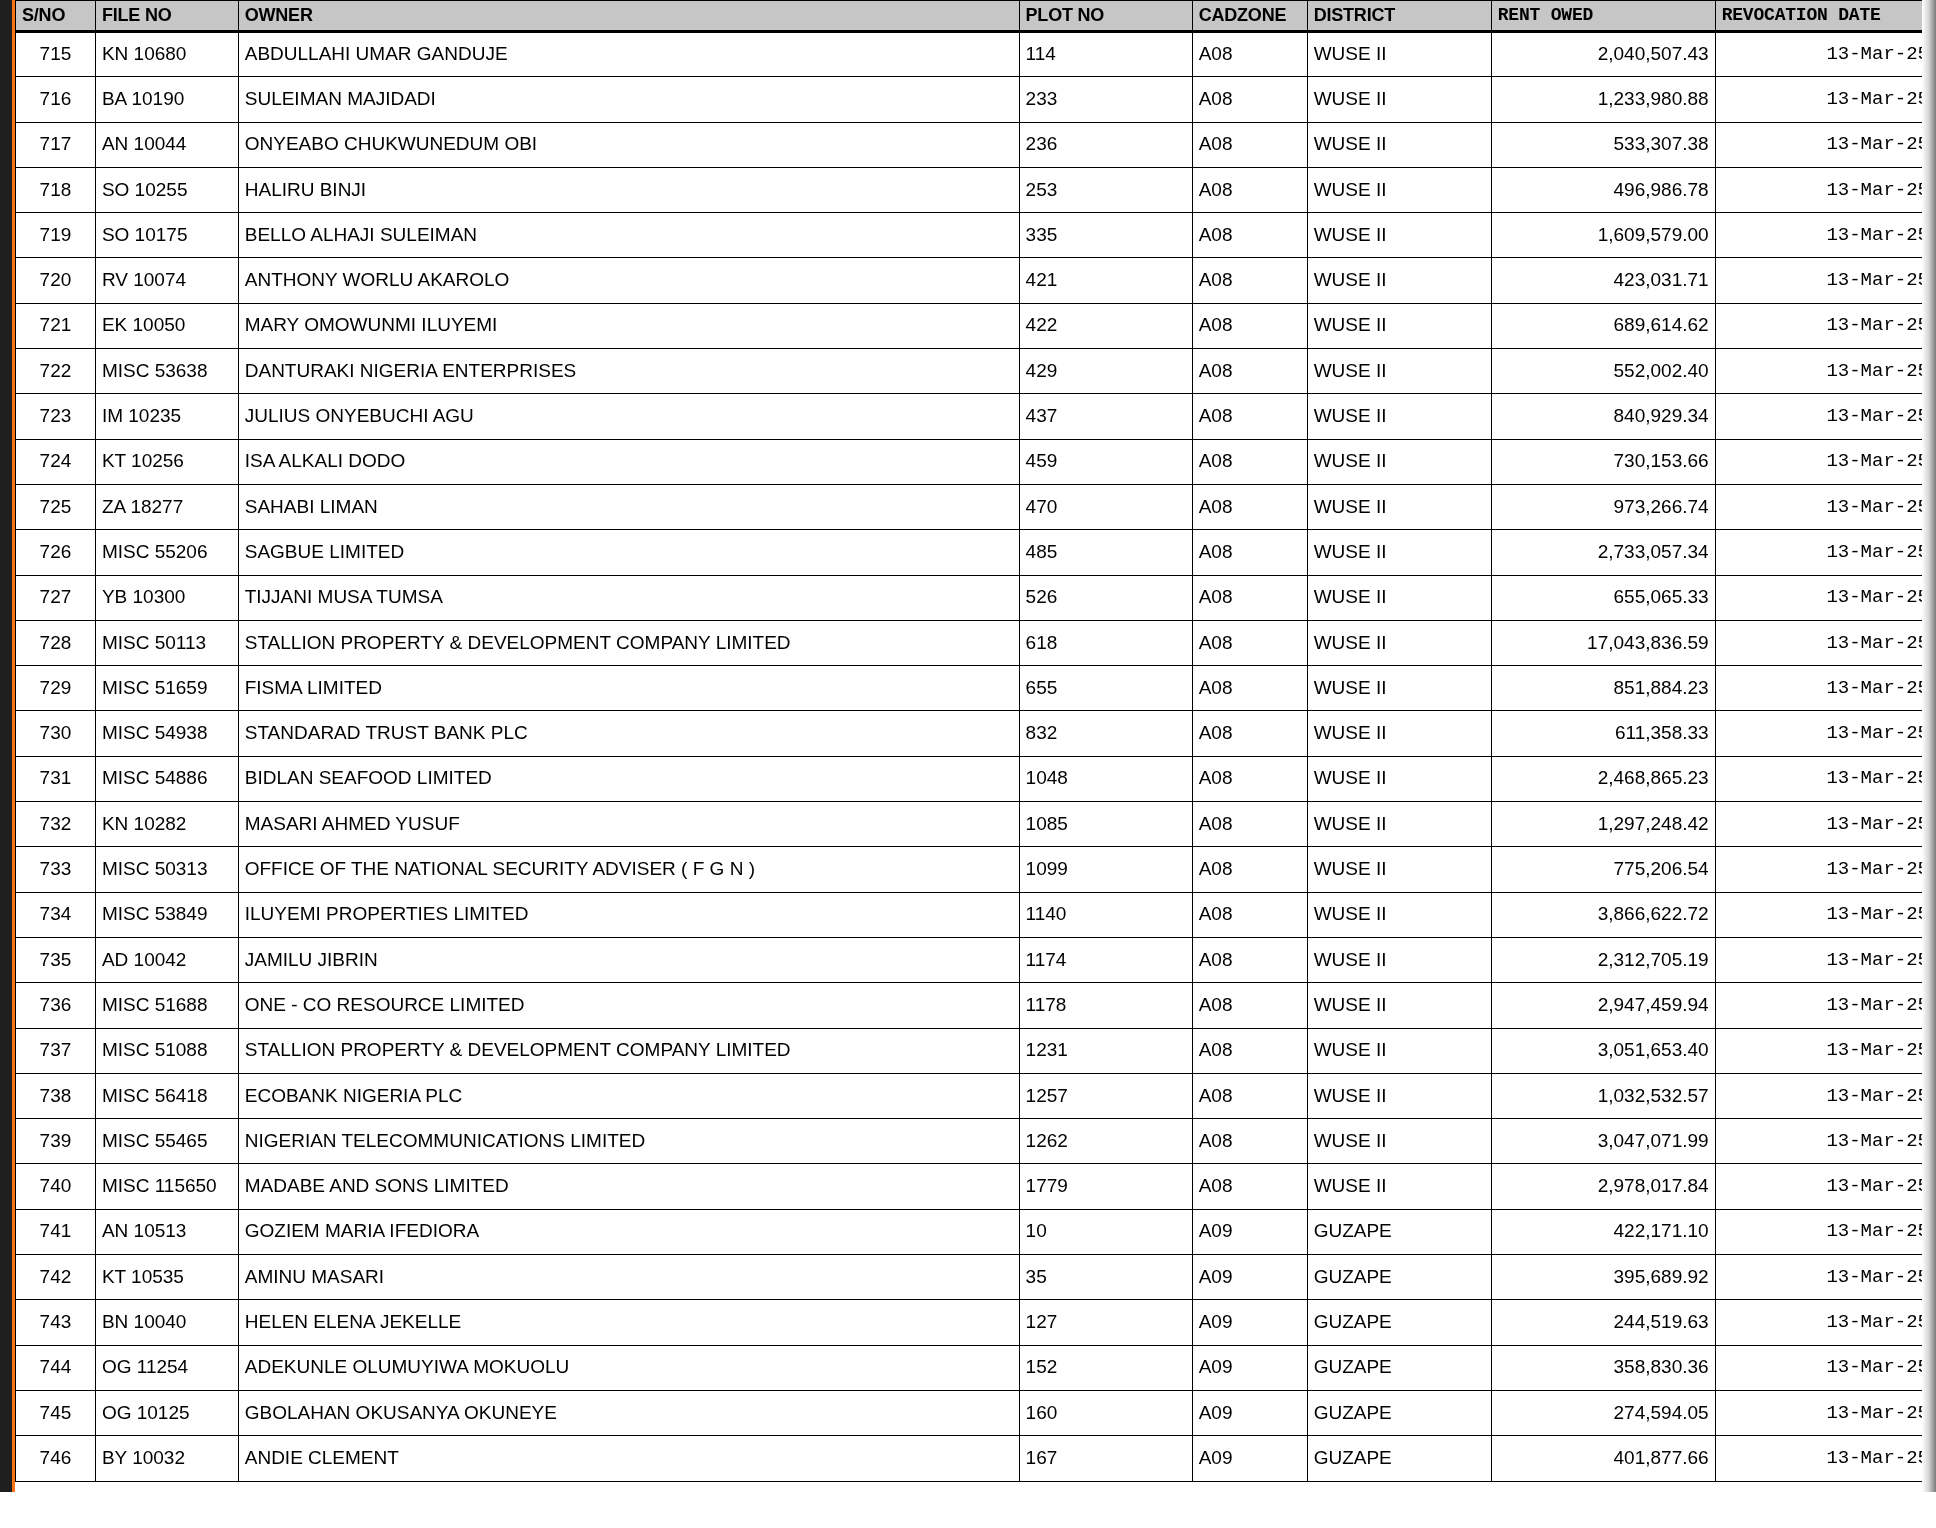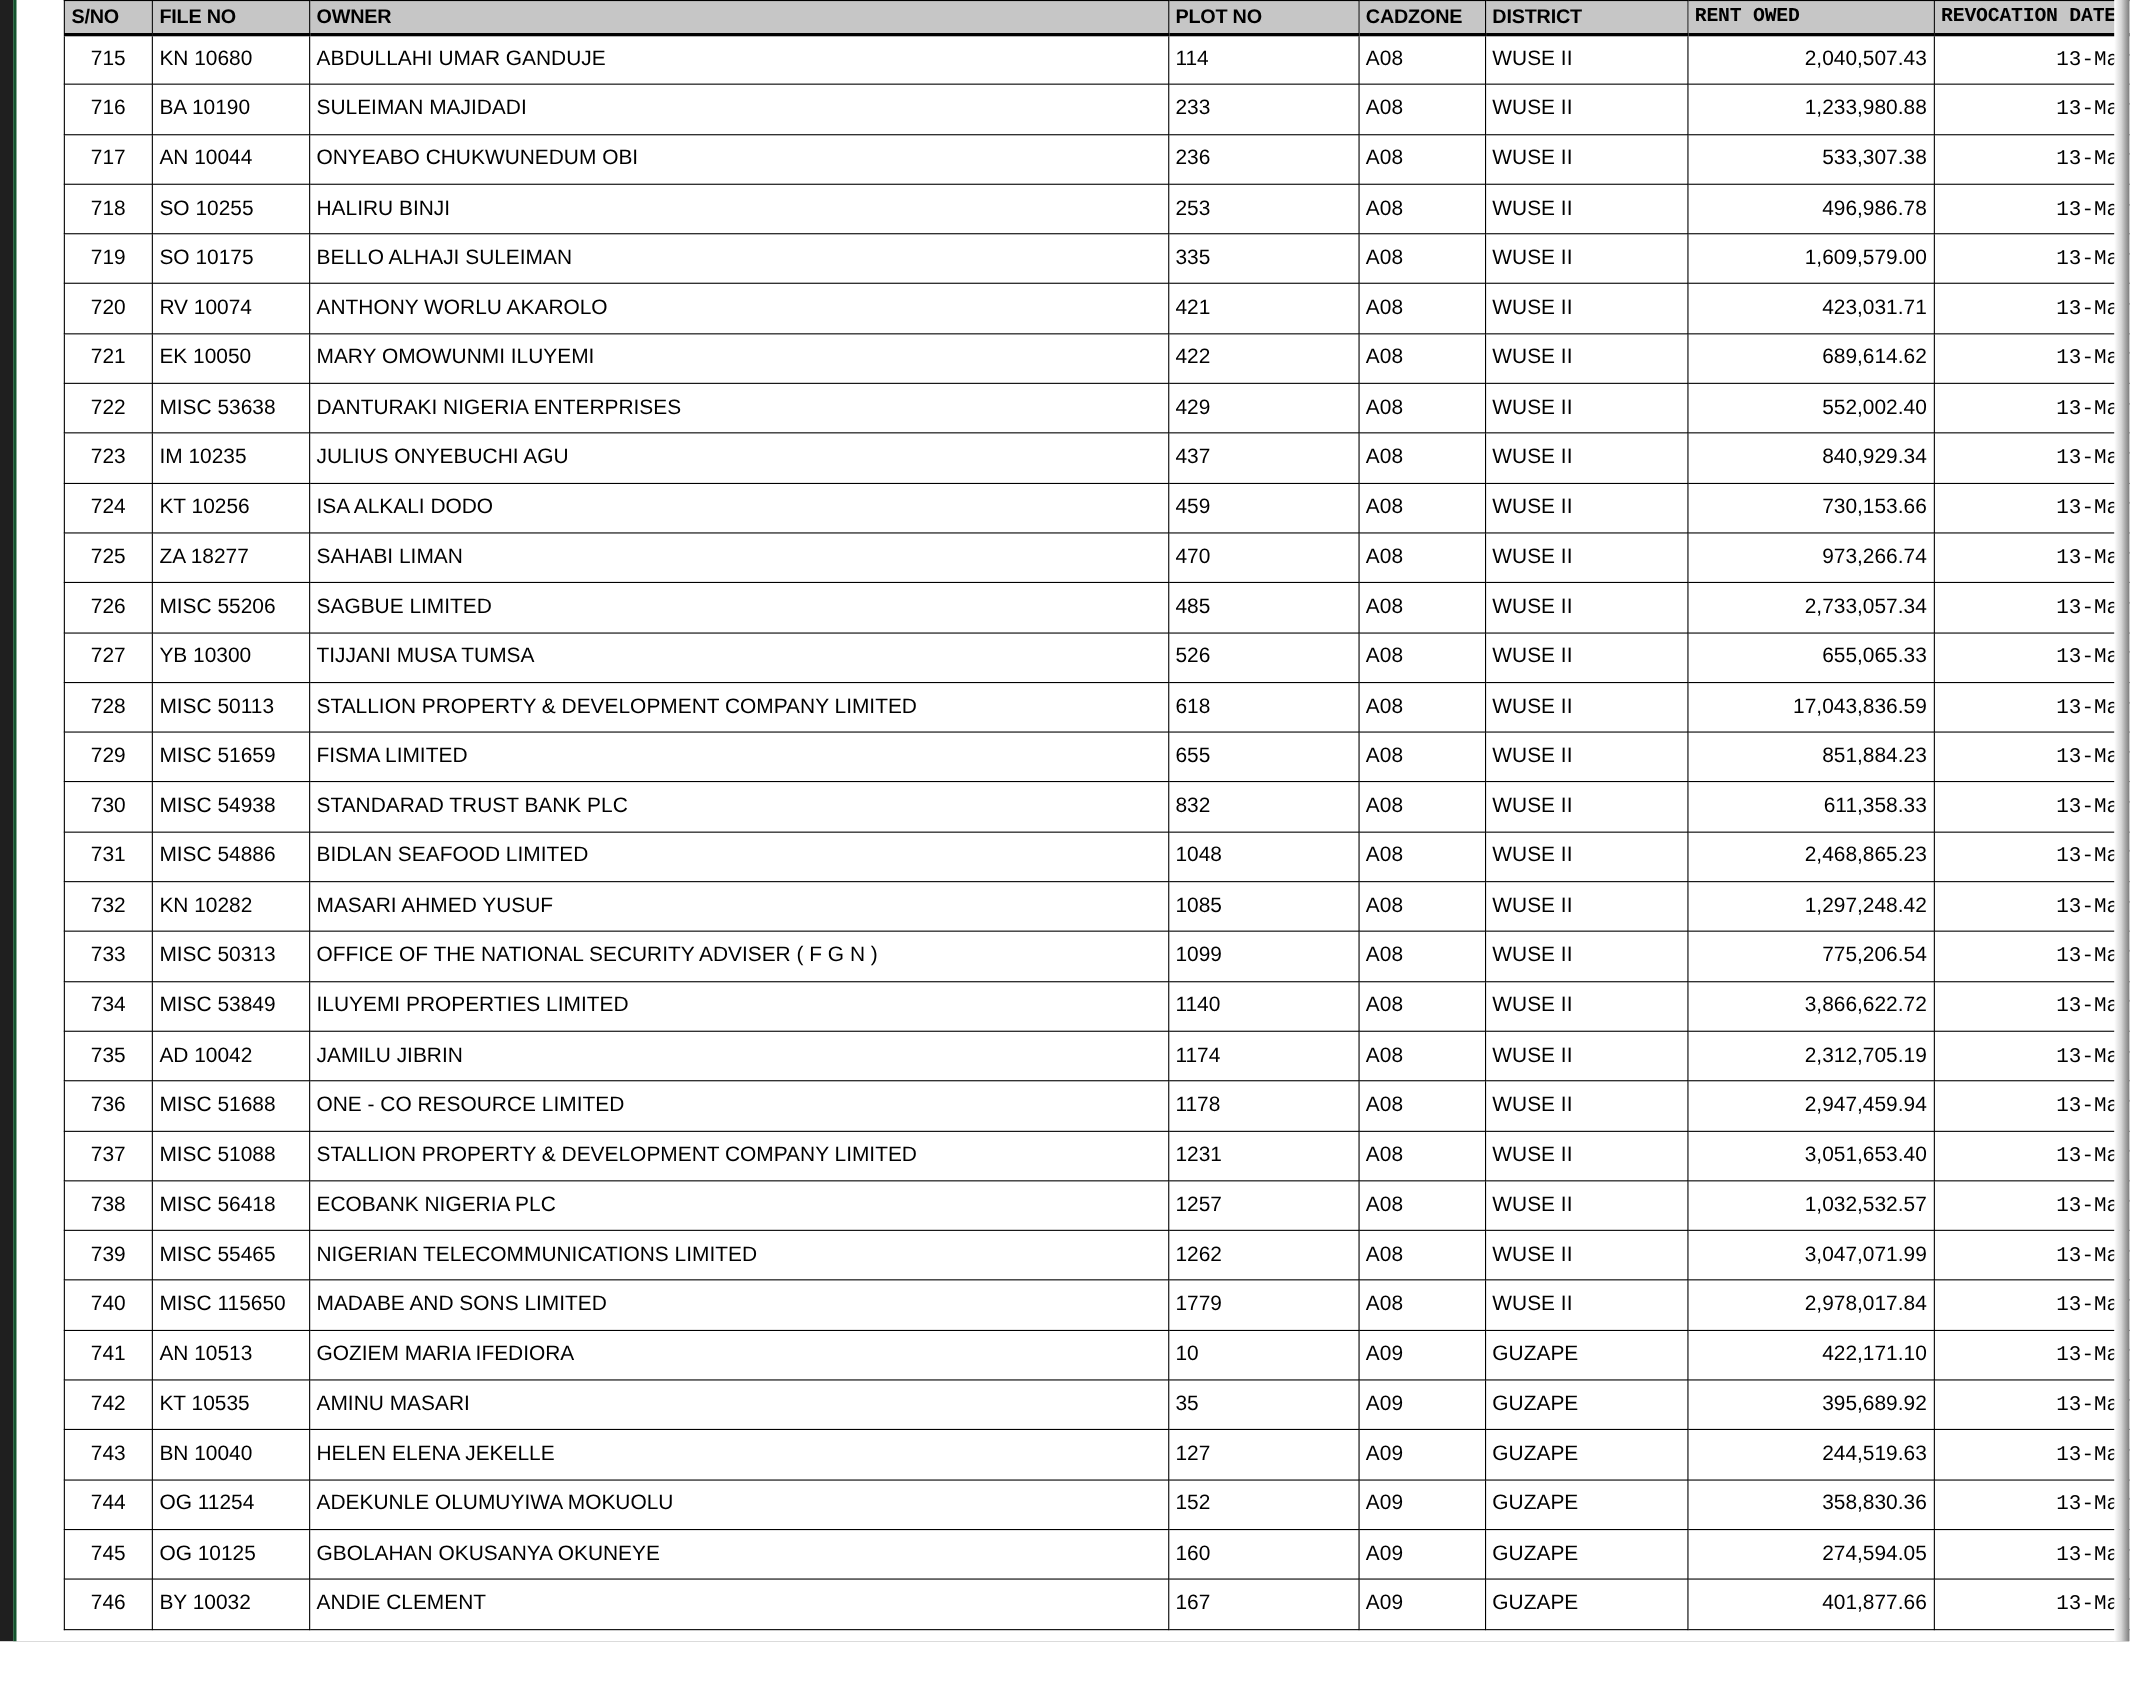--- a/index.html
+++ b/index.html
@@ -43,22 +43,21 @@
     height: calc(1528px - 36px);
     background: #1f1f1f;
     padding-left: 12px;
     padding-right: 0px;
   }
   .sheet-inner {
     background: #ffffff;
     height: 100%;
     width: 100%;
     position: relative;
-    border-left: 3px solid #14532d;
-    padding-left: 43px;
+    border-left: 3px solid #f97316;
   }
 
   
   table.grid {
     border-collapse: collapse;
     table-layout: fixed;
     width: 1921px;
     background: #ffffff;
   }
   table.grid th, table.grid td {

